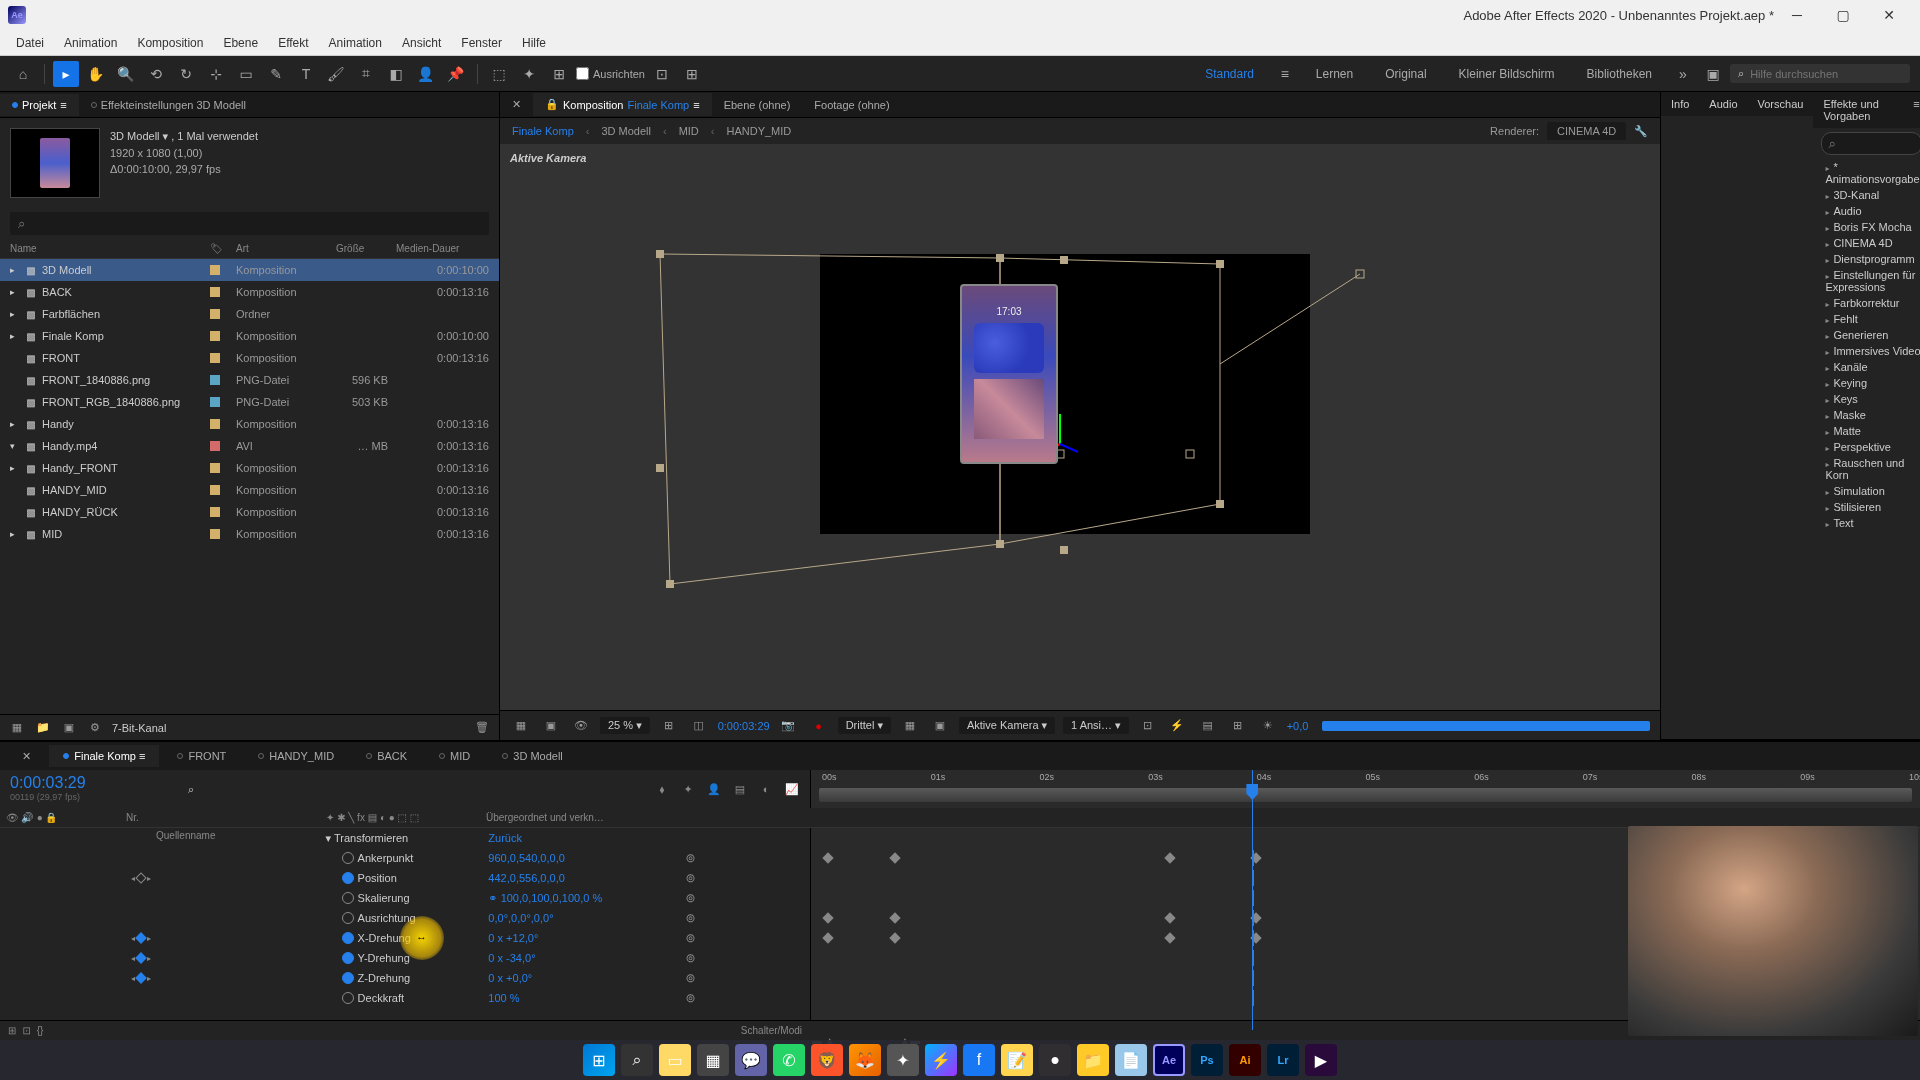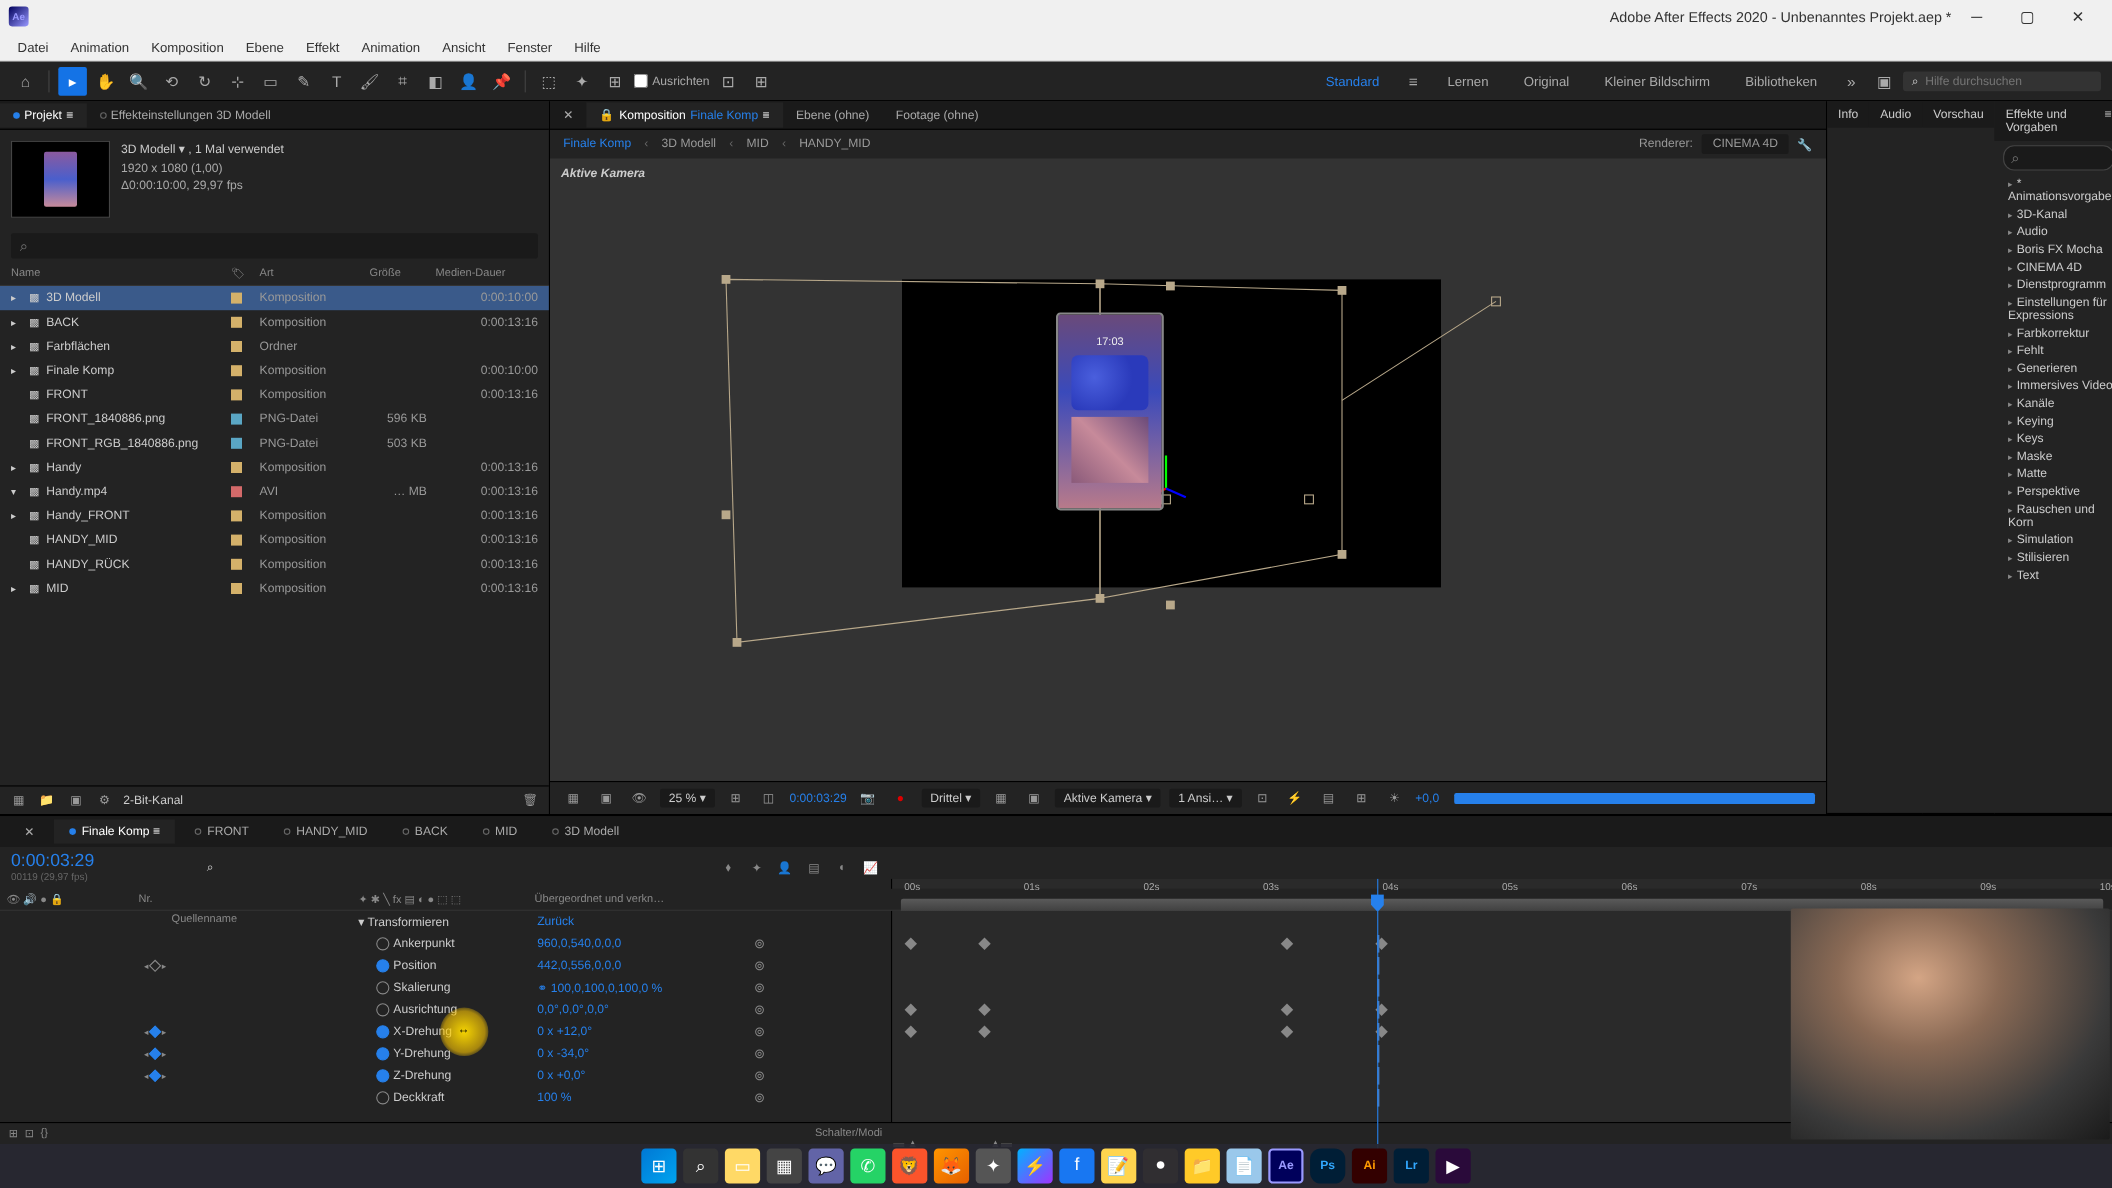--- a/index.html
+++ b/index.html
@@ -99,21 +99,21 @@
 .tl-tab .dot { width: 6px; height: 6px; border: 1px solid #666; border-radius: 50%; }
 .tl-tab.active .dot { background: #2680eb; border-color: #2680eb; }
 .tl-header { display: flex; height: 38px; }
 .tl-time-block { width: 180px; padding: 4px 10px; }
 .tl-timecode { color: #2680eb; font-size: 16px; font-weight: 300; }
 .tl-fps { color: #666; font-size: 9px; }
 .tl-search { width: 380px; display: flex; align-items: center; padding: 0 8px; }
 .tl-search input { background: transparent; border: none; color: #ccc; outline: none; }
 .tl-icons { width: 250px; display: flex; align-items: center; justify-content: flex-end; gap: 6px; padding: 0 8px; }
 .tl-icons .tlicon { width: 20px; height: 20px; color: #888; display: flex; align-items: center; justify-content: center; }
-.tl-ruler { flex: 1; position: relative; background: #2a2a2a; border-left: 1px solid #000; margin-top: 29px; }
+.tl-ruler { flex: 1; position: relative; background: #2a2a2a; border-left: 1px solid #000; }
 .tl-ruler-track { position: absolute; top: 18px; left: 8px; right: 8px; height: 14px; background: linear-gradient(#5a5a5a,#3a3a3a); border-radius: 2px; }
 .tl-tick { position: absolute; top: 2px; font-size: 9px; color: #aaa; }
 .tl-playhead { position: absolute; top: 0; width: 1px; height: 260px; background: #2680eb; }
 .tl-playhead::before { content: ""; position: absolute; top: 14px; left: -6px; width: 12px; height: 16px; background: #2680eb; clip-path: polygon(0 0, 100% 0, 100% 60%, 50% 100%, 0 60%); }
 .tl-cols { display: flex; height: 20px; font-size: 10px; color: #888; border-bottom: 1px solid #333; align-items: center; }
 .tl-col-av { width: 76px; display: flex; gap: 3px; padding-left: 6px; }
 .tl-col-kf { width: 50px; }
 .tl-col-nr { width: 30px; }
 .tl-col-name { width: 170px; margin-top: 36px; }
 .tl-col-sw { width: 160px; display: flex; gap: 2px; }
@@ -155,21 +155,21 @@
 .tbicon.brave { background: #fb542b; }
 .tbicon.firefox { background: linear-gradient(135deg,#ff9500,#e66000); }
 .tbicon.generic { background: #555; }
 .tbicon.messenger { background: linear-gradient(135deg,#00b2ff,#a033ff); }
 .tbicon.fb { background: #1877f2; }
 .tbicon.notes { background: #ffd54f; }
 .tbicon.obs { background: #302e31; }
 .tbicon.folder { background: #ffca28; }
 .tbicon.np { background: #9ac8eb; }
 .tbicon.ae { background: #00005b; color: #9999ff; font-size: 11px; font-weight: bold; border: 2px solid #9999ff; }
-.tbicon.ps { background: #001e36; color: #31a8ff; font-size: 11px; font-weight: bold; border-radius: 10px; }
+.tbicon.ps { background: #001e36; color: #31a8ff; font-size: 11px; font-weight: bold; }
 .tbicon.ai { background: #330000; color: #ff9a00; font-size: 11px; font-weight: bold; }
 .tbicon.lr { background: #001e36; color: #31a8ff; font-size: 11px; font-weight: bold; }
 .tbicon.pr { background: #2a0a3a; }
 </style>
 </head>
 <body>
 
 <div class="titlebar">
   <div class="ae-logo">Ae</div>
   <div class="title">Adobe After Effects 2020 - Unbenanntes Projekt.aep *</div>
@@ -429,21 +429,21 @@
     <div class="ptype">Komposition</div>
           <div class="psize"></div>
           <div class="pdur">0:00:13:16</div>
         </div>
       </div>
     <div class="proj-footer">
       <div class="fbtn">▦</div>
       <div class="fbtn">📁</div>
       <div class="fbtn">▣</div>
       <div class="fbtn">⚙</div>
-      <span>2-Bit-Kanal</span>
+      <span>7-Bit-Kanal</span>
       <div style="flex:1"></div>
       <div class="fbtn">🗑</div>
     </div>
   </div>
 
   <div class="center-panel">
     <div class="panel-tabs">
       <div class="panel-tab">✕</div>
       <div class="panel-tab active">
         🔒 <span>Komposition</span> <span style="color:#2680eb">Finale Komp</span> ≡

